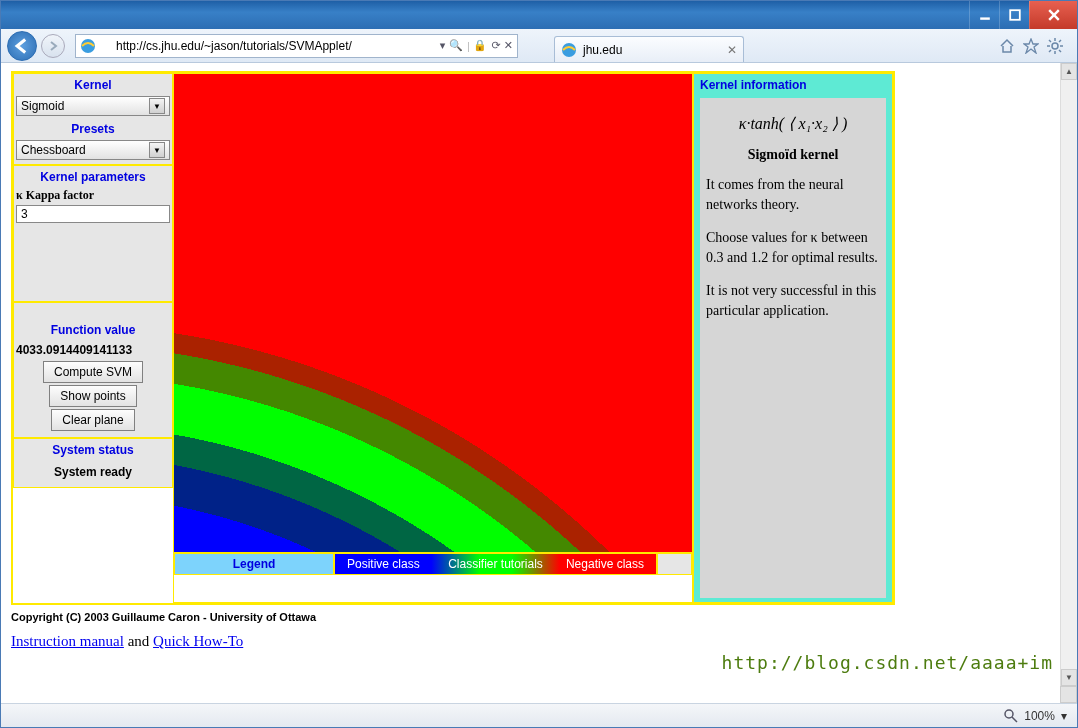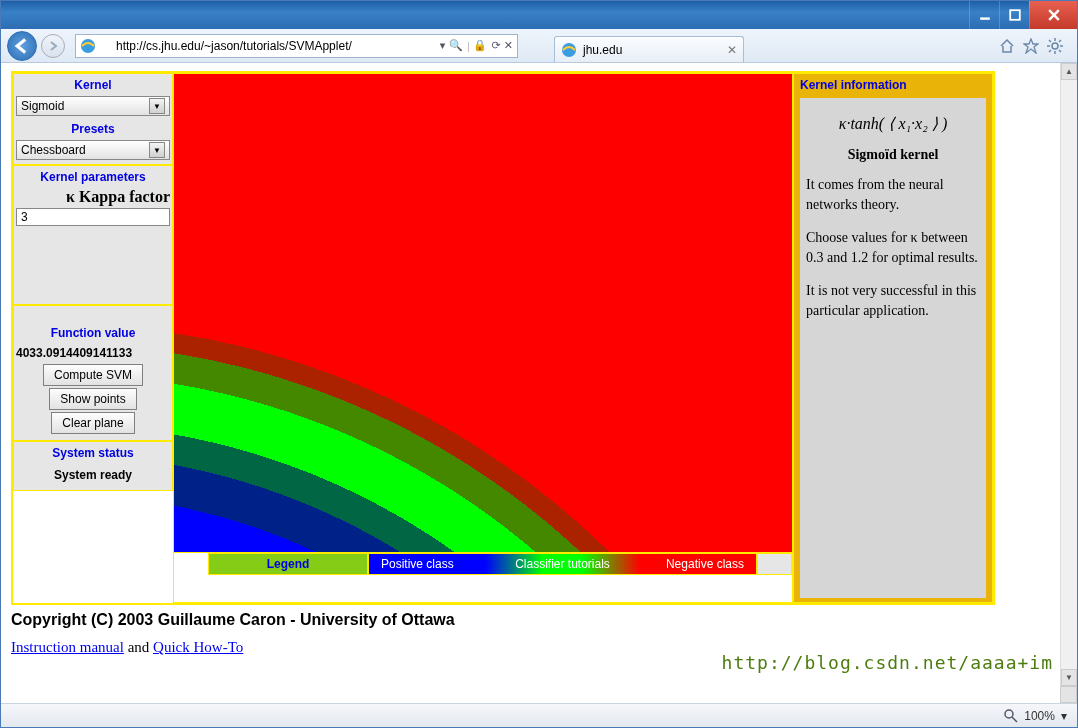--- a/index.html
+++ b/index.html
@@ -28,27 +28,27 @@
 .menu-row { height:22px; background:#f3f5f8; border-bottom:1px solid #d2dbe6; display:flex; align-items:center; padding:0 10px; gap:18px; font-size:12px; color:#222; }
 .menu-row span u { text-decoration: underline; }
 
 .content { flex:1; background:#fff; overflow:auto; position:relative; }
 .content-inner { padding:8px 10px; }
 .scrollbar-v { position:absolute; right:0; top:0; bottom:0; width:17px; background:#f0f0f0; border-left:1px solid #ddd; }
 .sb-arrow { height:17px; background:#e4e4e4; border:1px solid #ccc; display:flex; align-items:center; justify-content:center; font-size:8px; color:#555; }
 .sb-arrow.bot { position:absolute; bottom:17px; left:0; right:0; }
 .sb-grip { position:absolute; bottom:0; right:0; width:17px; height:17px; background:#e4e4e4; border:1px solid #ccc; }
 
-.applet { border:2px solid #ffea00; display:flex; width:984px; }
+.applet { border:2px solid #ffea00; display:flex; width:884px; }
 .L { width:160px; display:flex; flex-direction:column; }
 .panel { border:1px solid #ffea00; background:#e6e6e6; padding:4px 2px; }
 .panel h3 { color:#0000e0; font-size:12px; font-weight:bold; text-align:center; margin-bottom:4px; }
 .dd { width:100%; height:20px; background:linear-gradient(#fff,#e2e2e2); border:1px solid #888; display:flex; align-items:center; padding:0 4px; font-size:12px; justify-content:space-between; }
 .dd .arrow { width:16px; height:16px; background:linear-gradient(#f4f4f4,#d0d0d0); border:1px solid #888; display:flex; align-items:center; justify-content:center; font-size:8px; }
-.panel .label-row { text-align:right; font-size:16px; font-weight:bold; margin:2px 0; }
+.panel .label-row { text-align:left; font-size:12px; font-weight:bold; margin:2px 0; }
 .panel input[type=text] { width:100%; height:18px; border:1px solid #888; background:#fff; padding:0 4px; font-size:12px; font-family:inherit; }
 .fnval-text { font-size:12px; font-weight:bold; text-align:left; padding:2px 0; }
 .btn { display:block; margin:2px auto; padding:3px 10px; background:linear-gradient(#fdfdfd,#e2e2e2); border:1px solid #808080; font-size:12px; font-family:inherit; }
 .status-txt { text-align:center; font-size:12px; font-weight:bold; padding:4px 0; }
 
 .kp-spacer { height: 74px; }
 .fv-gap    { height: 16px; }
 
 .M { flex:1; border:1px solid #ffea00; position:relative; }
 .viz { width:100%; height:478px; background:
@@ -62,35 +62,35 @@
     #003399 400px 430px,
     #0000ff 430px 620px,
     #002288 620px 660px,
     #006644 660px 690px,
     #00ff00 690px 740px,
     #448800 740px 770px,
     #aa2200 770px 790px,
     #ff0000 790px 1200px);
 }
 .legend-row { display:flex; border-top:1px solid #ffea00; }
-.legend-key { width:160px; border:1px solid #ffea00; background:#84cc16; color:#0000e0; font-size:12px; font-weight:bold; text-align:center; padding:3px 0;margin-left:34px; }
+.legend-key { width:160px; border:1px solid #ffea00; background:#7dd3fc; color:#0000e0; font-size:12px; font-weight:bold; text-align:center; padding:3px 0; }
 .legend-bar { flex:1; height:22px; background: linear-gradient(to right, #0000ff 0 30%, #00ff00 45% 55%, #ff0000 70% 100%); display:flex; align-items:center; color:#fff; font-size:12px; position:relative; border:1px solid #ffea00; }
 .legend-bar .pc { position:absolute; left:12px; }
 .legend-bar .cb { position:absolute; left:50%; transform:translateX(-50%); }
 .legend-bar .nc { position:absolute; right:12px; }
 .legend-pad { width:35px; background:#e6e6e6; border:1px solid #ffea00; }
 
-.R { width:200px; border:1px solid #ffea00; background:#eab308; padding:4px 6px; }
+.R { width:200px; border:1px solid #ffea00; background:#5eead4; padding:4px 6px; }
 .R h3 { color:#0000e0; font-size:12px; font-weight:bold; margin-bottom:6px; }
 .R .info-box { background:#d6d6d6; padding:8px 6px; font-family:"Times New Roman",serif; font-size:14px; color:#000; min-height:500px; }
 .info-box .formula { text-align:center; font-style:italic; font-size:16px; margin:8px 0 14px; }
 .info-box h4 { text-align:center; font-weight:bold; font-size:14px; margin-bottom:12px; }
 .info-box p { margin-bottom:14px; line-height:1.4; }
 
-.copyright { font-size:16px; font-weight:bold; margin:6px 0 10px; }
+.copyright { font-size:11px; font-weight:bold; margin:6px 0 10px; }
 .links { font-size:15px; font-family:"Times New Roman",serif; }
 .links a { color:#0000ee; text-decoration:underline; }
 
 .statusbar { height:24px; background:linear-gradient(#f4f6f9,#e4e9f0); border-top:1px solid #c9d4e1; display:flex; align-items:center; justify-content:flex-end; padding:0 10px; gap:6px; font-size:12px; color:#333; }
 .zoom-ico { width:14px; height:14px; }
 
 .watermark { position:absolute; right:24px; bottom:30px; color:#4d7c0f; font-size:18px; font-family:monospace; letter-spacing:1px; pointer-events:none; }
 
 .kappa { font-family:"Times New Roman",serif; }
 </style>

